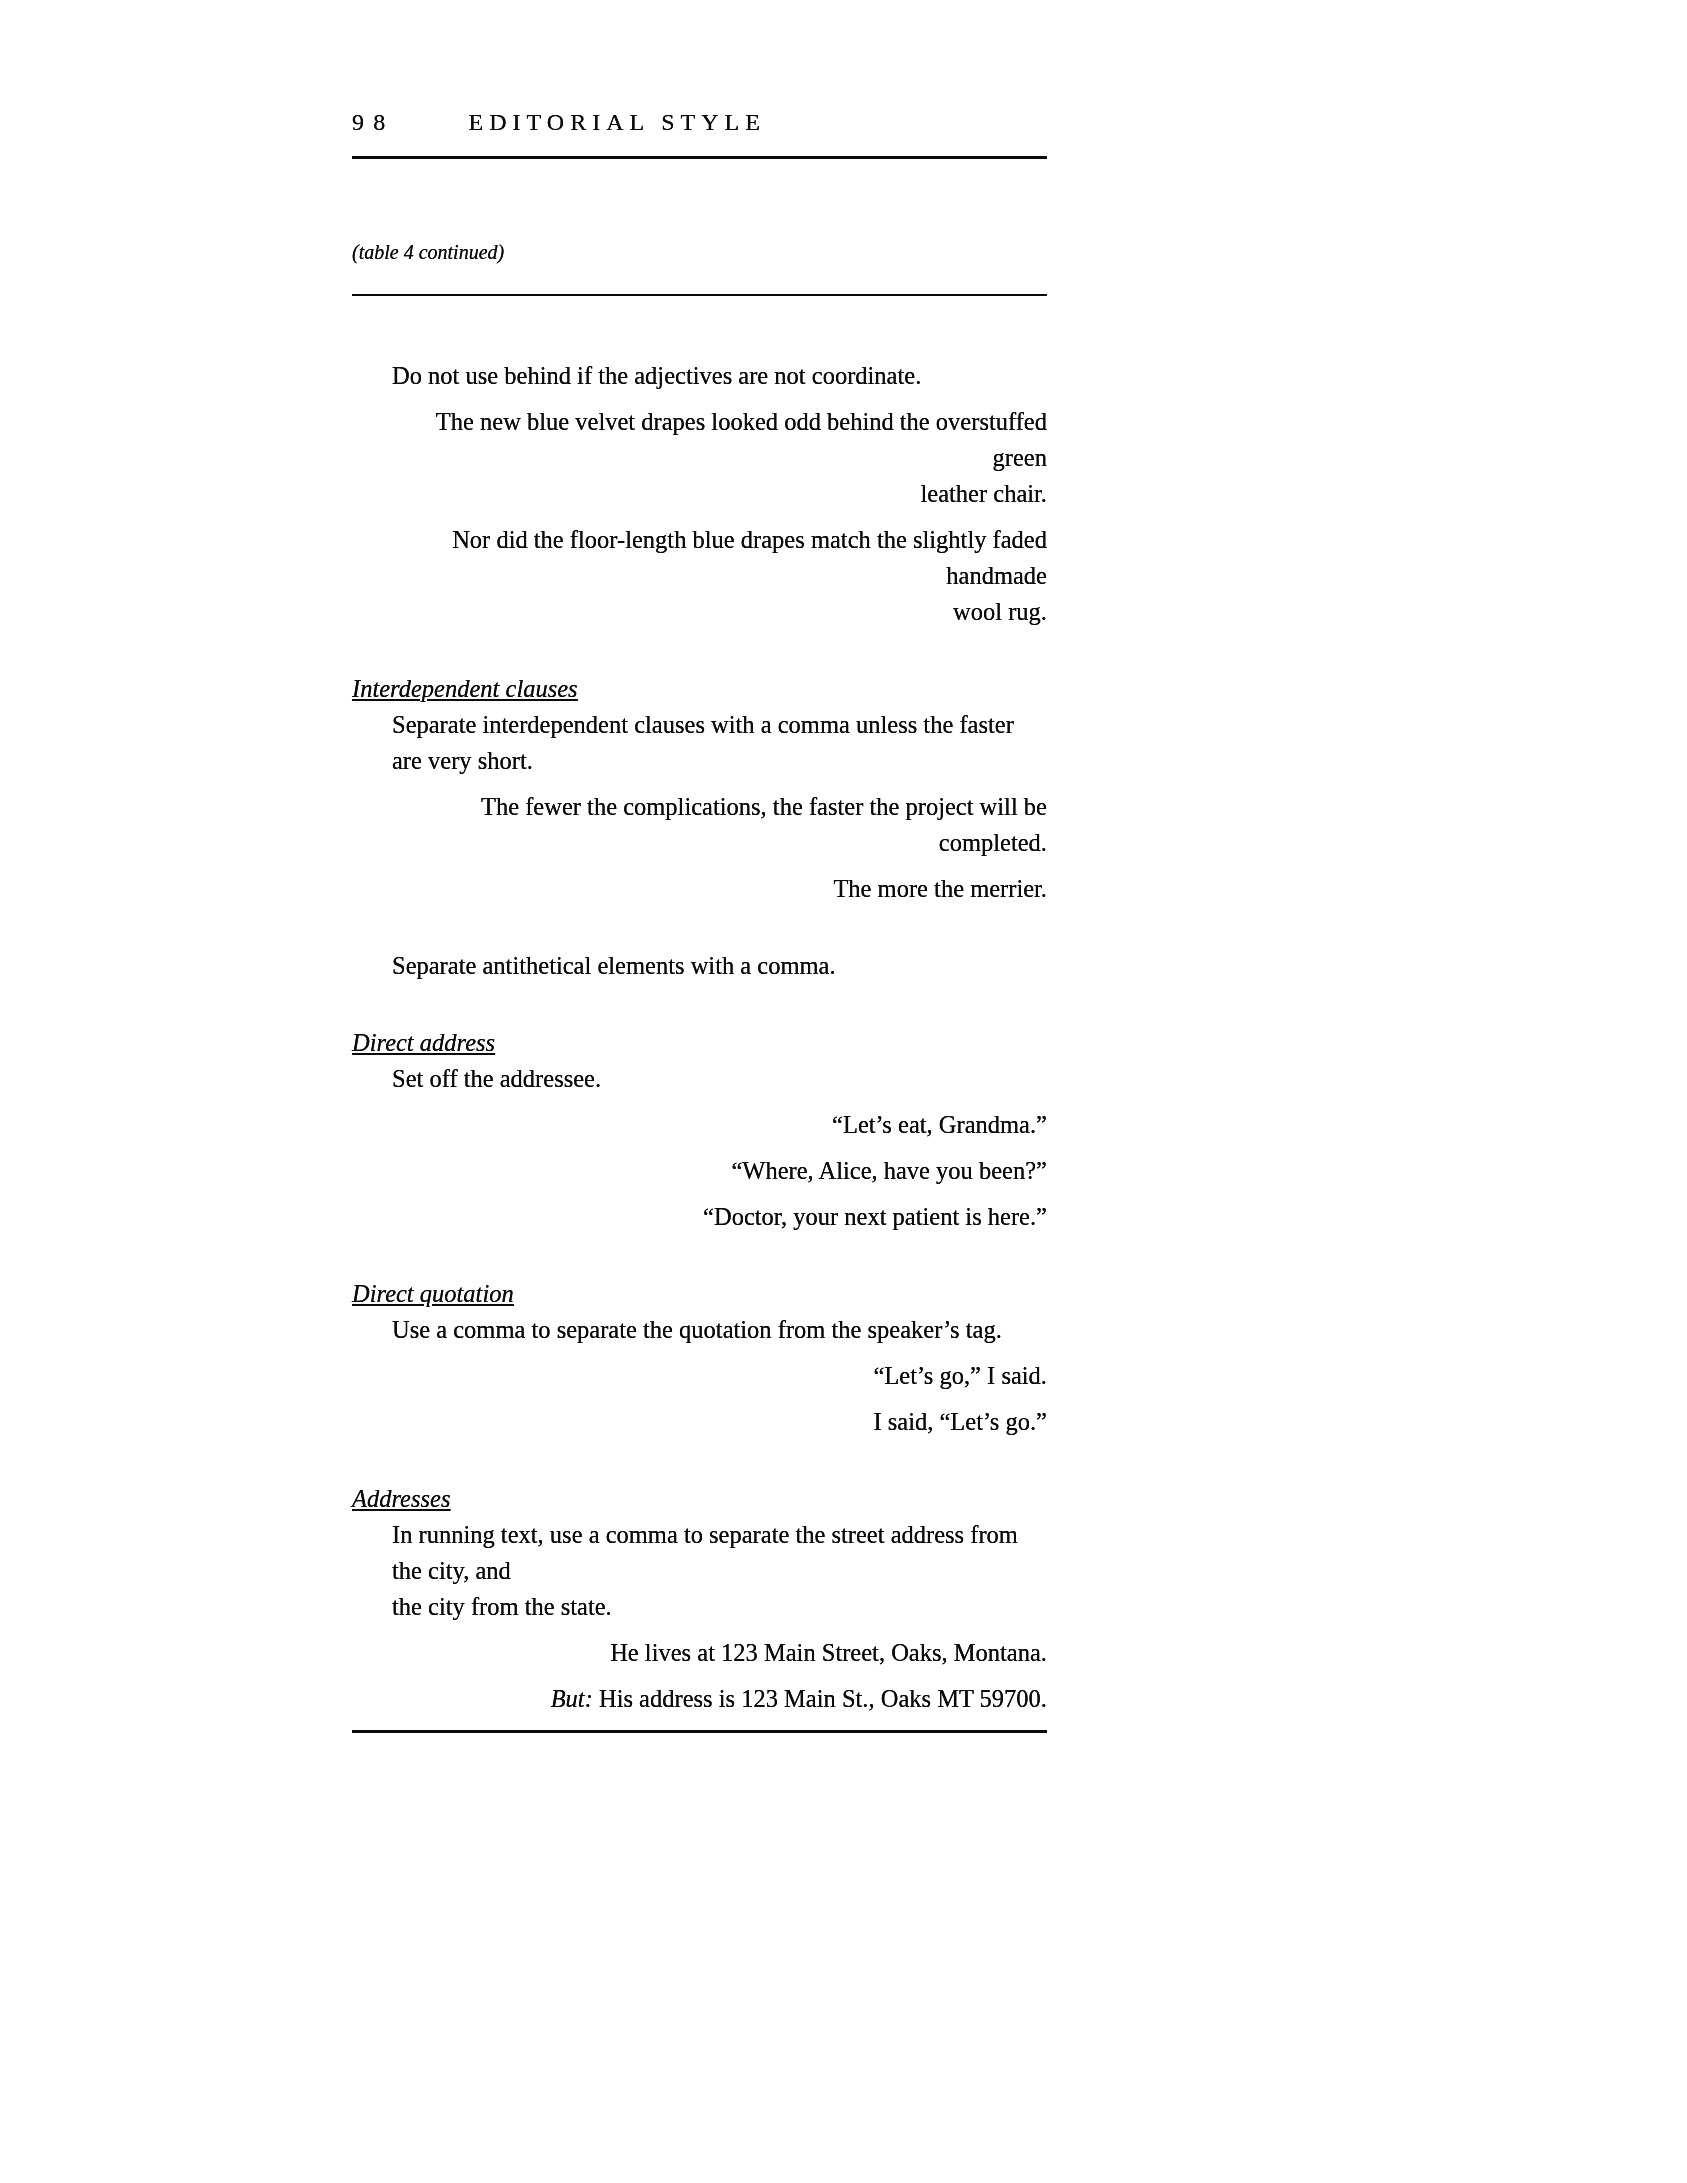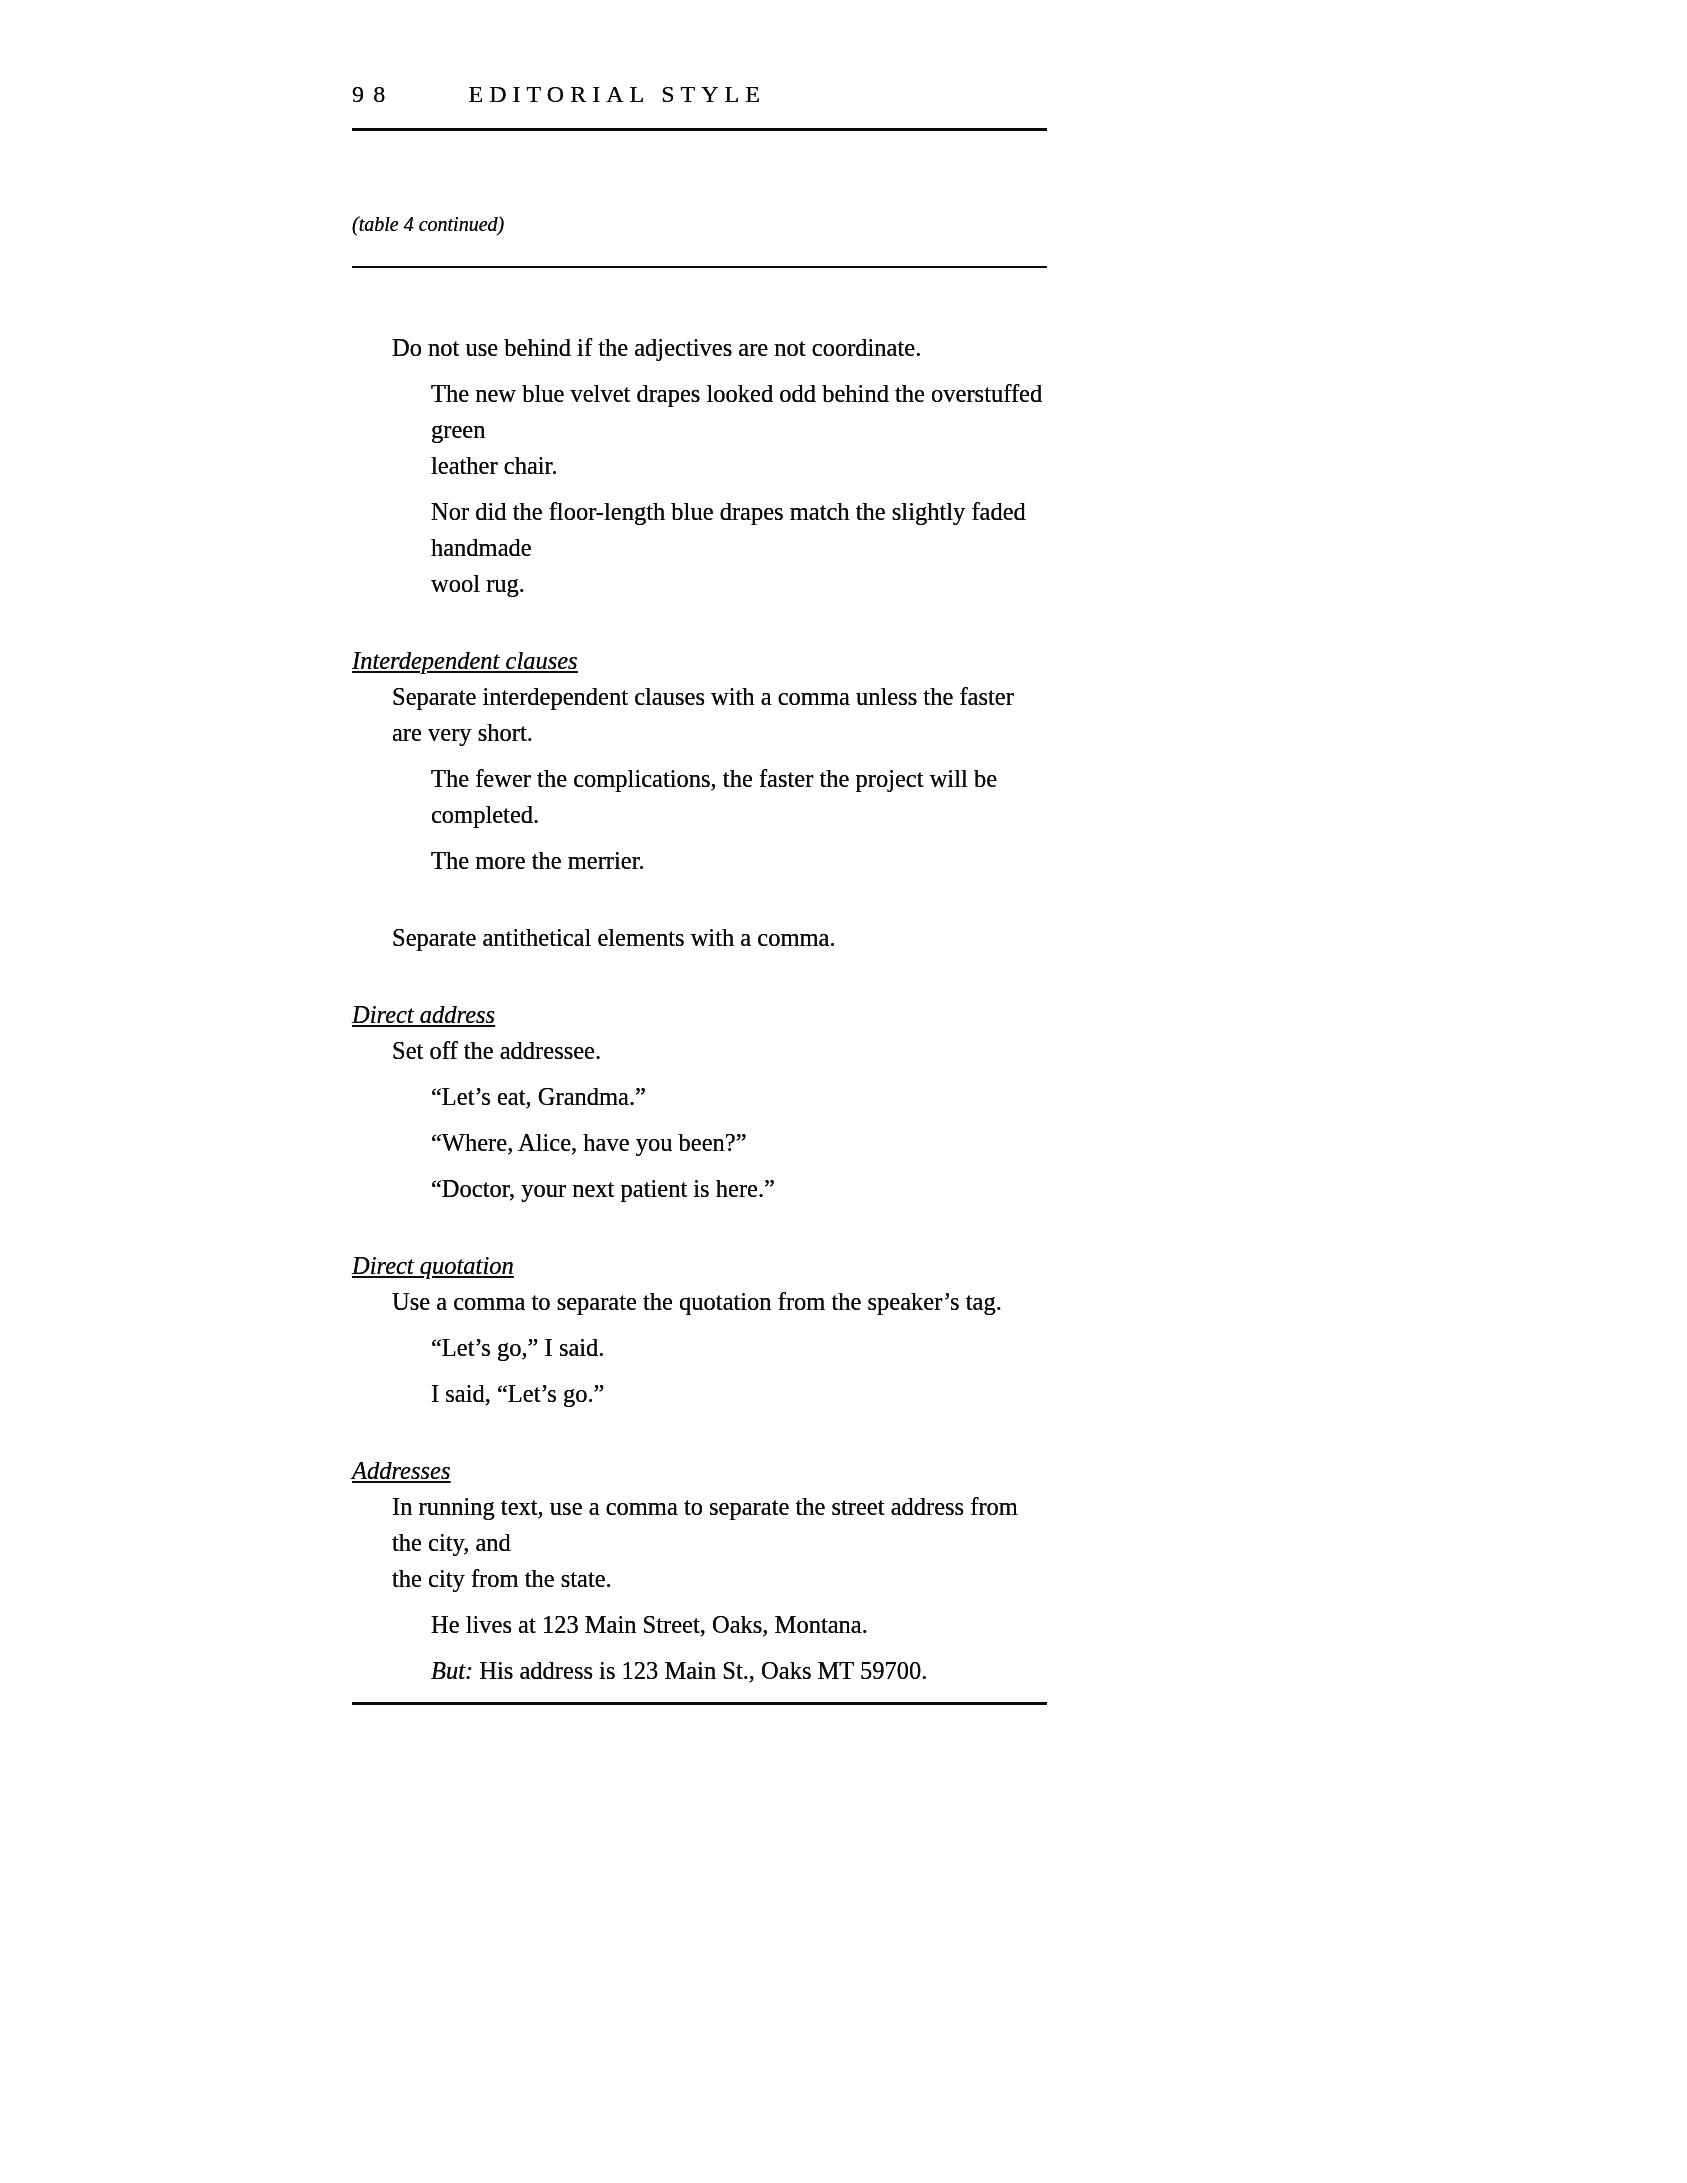--- a/index.html
+++ b/index.html
@@ -1,21 +1,21 @@
 <!DOCTYPE html>
 <html style="font-size:10.6px"><head>
 <meta charset="utf-8">
 <style>
   * { margin:0; padding:0; box-sizing:border-box; }
   html,body { background:#ffffff; }
   body { width:1687px; height:2183px; position:relative; }
   .page {
     width:1404px; height:2183px; overflow:hidden;
     background:#ffffff; color:#0b0b0b;
-    padding:80px 357px 0 352px;
+    padding:108px 357px 0 352px;
     font-family:"Liberation Serif","DejaVu Serif",serif;
     text-shadow:0 0 0.3px currentColor;
   }
   .running-header {
     font-size:24px; line-height:29px; white-space:nowrap;
   }
   .page-number { letter-spacing:9.3px; }
   .page-title  { margin-left:74px; letter-spacing:6px; }
   hr.rule { border:0; border-top:3.3px solid #0a0a0a; margin:0; }
   hr.rule-top    { margin-top:18.5px; }
@@ -26,21 +26,21 @@
   }
   .content { padding-top:62px; font-size:24.5px; }
   .document-section + .document-section { margin-top:41px; }
   .section-heading {
     font-style:italic; font-size:24.5px; line-height:36px;text-decoration:underline;
   }
   p.statement, p.example {
     font-size:24.5px; line-height:36px; margin-bottom:10px;
   }
   p.statement { margin-left:40px; }
-  p.example   { margin-left:79px; }
+  p.example   { margin-left:79px;text-align:right; }
   .line { display:block; }
   em { font-style:italic;margin-top:8px; }
 </style>
 </head>
 <body>
 
 <div class="page">
 
   <div class="running-header">
     <span class="page-number">98</span><span class="page-title">EDITORIAL STYLE</span>

